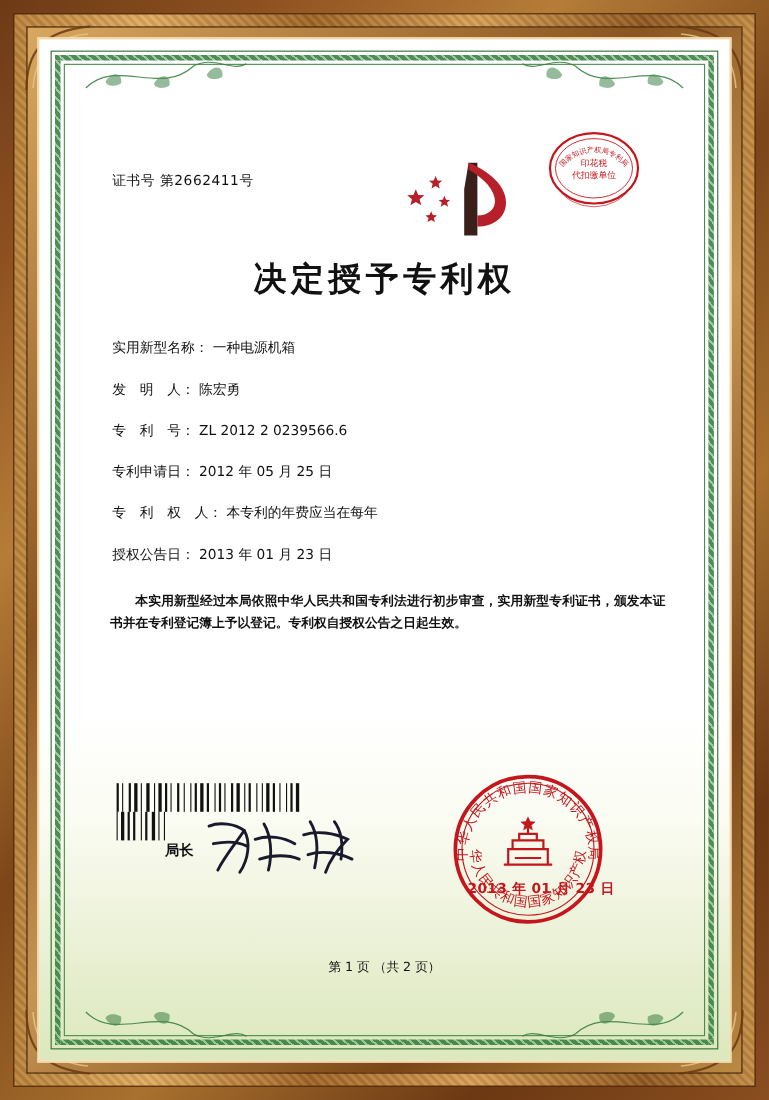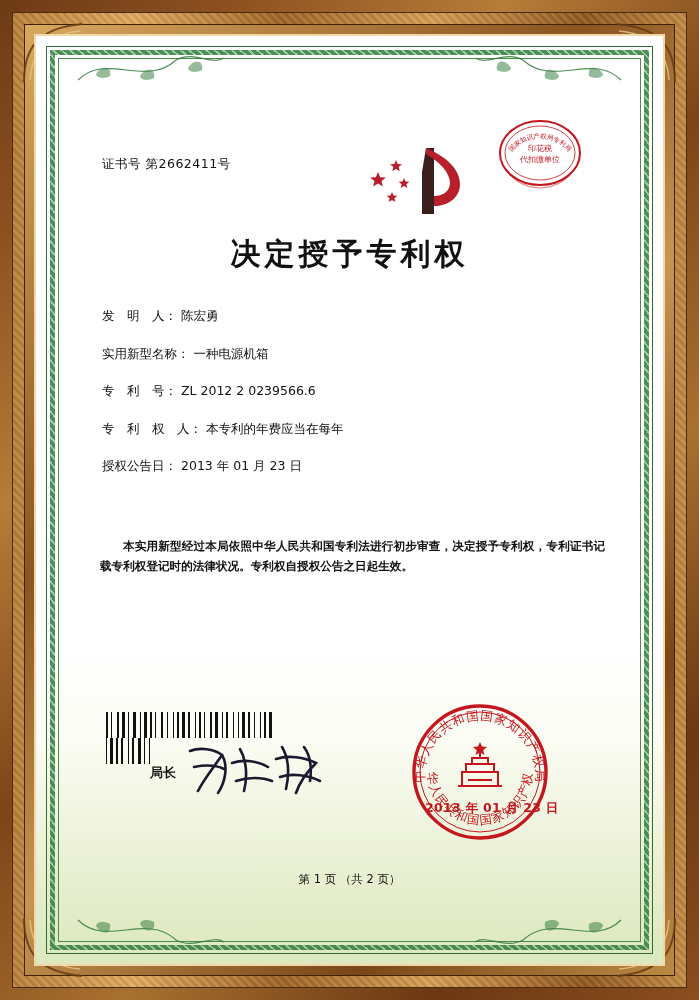--- a/index.html
+++ b/index.html
@@ -235,43 +235,47 @@
           <path d="M40 36 l1.5 3.5 3.8 .3 -2.9 2.4 .9 3.7 -3.3-2 -3.3 2 .9-3.7 -2.9-2.4 3.8-.3z"></path>
           <path d="M28 50 l1.5 3.5 3.8 .3 -2.9 2.4 .9 3.7 -3.3-2 -3.3 2 .9-3.7 -2.9-2.4 3.8-.3z"></path>
         </g>
       </svg>
     </div>
 
     <div class="title">决定授予专利权</div>
 
     <div class="fields">
       <div class="field">
+        <span class="k">实用新型名称：</span>
+        <span class="v">一种电源机箱</span>
+      </div>
+      <div class="field">
         <span class="k">发　明　人：</span>
         <span class="v">陈宏勇</span>
       </div>
       <div class="field">
-        <span class="k">实用新型名称：</span>
-        <span class="v">一种电源机箱</span>
-      </div>
-      <div class="field">
         <span class="k">专　利　号：</span>
         <span class="v">ZL 2012 2 0239566.6</span>
       </div>
       <div class="field">
+        <span class="k">专利申请日：</span>
+        <span class="v">2012 年 05 月 25 日</span>
+      </div>
+      <div class="field">
         <span class="k">专　利　权　人：</span>
         <span class="v">本专利的年费应当在每年</span>
       </div>
       <div class="field">
         <span class="k">授权公告日：</span>
         <span class="v">2013 年 01 月 23 日</span>
       </div>
     </div>
 
     <div class="para">
-      <p>本实用新型经过本局依照中华人民共和国专利法进行初步审查，决定授予专利权，专利证书记载专利权登记时的法律状况。专利权自授权公告之日起生效。</p>
+      <p>本实用新型经过本局依照中华人民共和国专利法进行初步审查，实用新型专利证书，颁发本证书并在专利登记簿上予以登记。专利权自授权公告之日起生效。</p>
     </div>
 
     <div class="barcode" id="barcode"><i style="width:2px;background:#111"></i><i style="width:1px;background:transparent"></i><i style="width:1px;background:#111"></i><i style="width:3px;background:transparent"></i><i style="width:2px;background:#111"></i><i style="width:1px;background:transparent"></i><i style="width:3px;background:#111"></i><i style="width:1px;background:transparent"></i><i style="width:1px;background:#111"></i><i style="width:2px;background:transparent"></i><i style="width:3px;background:#111"></i><i style="width:2px;background:transparent"></i><i style="width:1px;background:#111"></i><i style="width:1px;background:transparent"></i><i style="width:3px;background:#111"></i><i style="width:1px;background:transparent"></i><i style="width:2px;background:#111"></i><i style="width:1px;background:transparent"></i><i style="width:1px;background:#111"></i><i style="width:3px;background:transparent"></i><i style="width:2px;background:#111"></i><i style="width:2px;background:transparent"></i><i style="width:1px;background:#111"></i><i style="width:3px;background:transparent"></i><i style="width:1px;background:#111"></i><i style="width:1px;background:transparent"></i><i style="width:2px;background:#111"></i><i style="width:1px;background:transparent"></i><i style="width:3px;background:#111"></i><i style="width:1px;background:transparent"></i><i style="width:2px;background:#111"></i><i style="width:3px;background:transparent"></i><i style="width:1px;background:#111"></i><i style="width:1px;background:transparent"></i><i style="width:2px;background:#111"></i><i style="width:1px;background:transparent"></i><i style="width:1px;background:#111"></i><i style="width:3px;background:transparent"></i><i style="width:2px;background:#111"></i><i style="width:1px;background:transparent"></i><i style="width:3px;background:#111"></i><i style="width:2px;background:transparent"></i><i style="width:1px;background:#111"></i><i style="width:1px;background:transparent"></i><i style="width:2px;background:#111"></i><i style="width:3px;background:transparent"></i><i style="width:1px;background:#111"></i><i style="width:2px;background:transparent"></i><i style="width:1px;background:#111"></i><i style="width:1px;background:transparent"></i><i style="width:3px;background:#111"></i><i style="width:1px;background:transparent"></i><i style="width:2px;background:#111"></i><i style="width:2px;background:transparent"></i><i style="width:1px;background:#111"></i><i style="width:3px;background:transparent"></i><i style="width:1px;background:#111"></i><i style="width:1px;background:transparent"></i><i style="width:2px;background:#111"></i><i style="width:1px;background:transparent"></i><i style="width:3px;background:#111"></i><i style="width:2px;background:transparent"></i><i style="width:1px;background:#111"></i><i style="width:1px;background:transparent"></i><i style="width:3px;background:#111"></i><i style="width:1px;background:transparent"></i><i style="width:2px;background:#111"></i><i style="width:1px;background:transparent"></i><i style="width:2px;background:#111"></i><i style="width:3px;background:transparent"></i><i style="width:1px;background:#111"></i><i style="width:1px;background:transparent"></i><i style="width:2px;background:#111"></i><i style="width:2px;background:transparent"></i><i style="width:3px;background:#111"></i><i style="width:1px;background:transparent"></i><i style="width:1px;background:#111"></i><i style="width:2px;background:transparent"></i><i style="width:1px;background:#111"></i><i style="width:3px;background:transparent"></i></div>
 
     <div class="signature-label">局长</div>
     <div class="signature">
       <svg width="150" height="66" viewBox="0 0 150 66">
         <g fill="none" stroke="#1a1a2e" stroke-width="2.6" stroke-linecap="round">
           <path d="M6 14 C16 10 30 12 38 18 C30 30 20 42 14 54"></path>
           <path d="M10 30 C20 28 32 28 40 32"></path>

